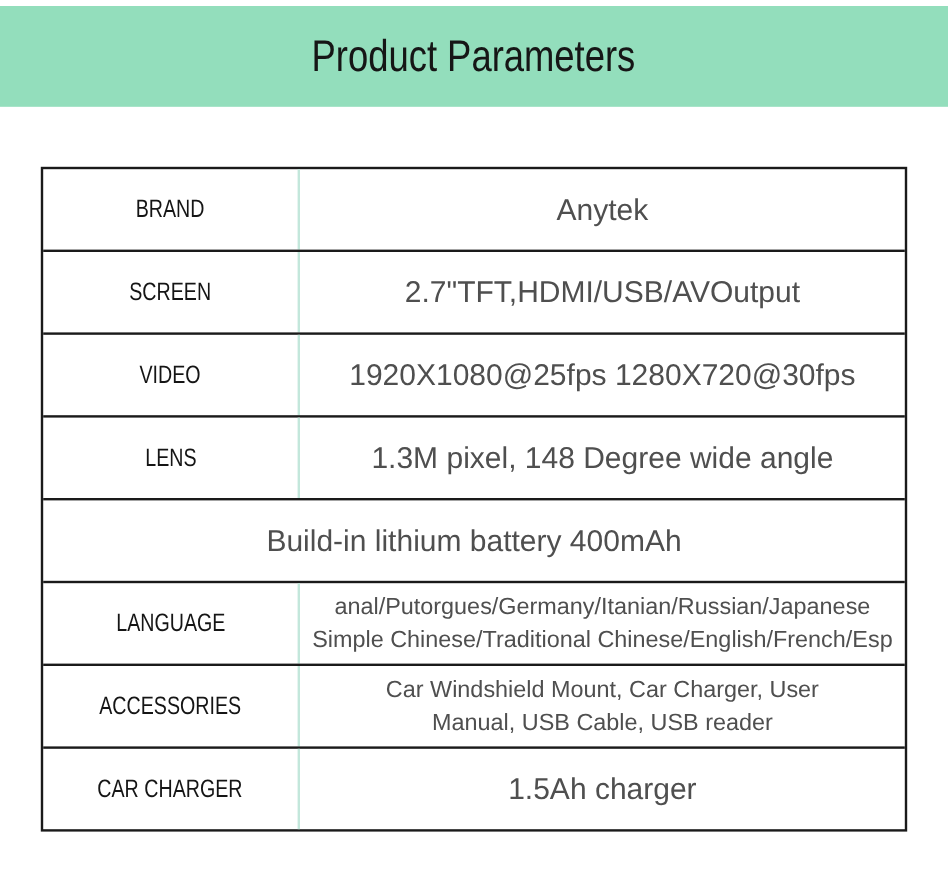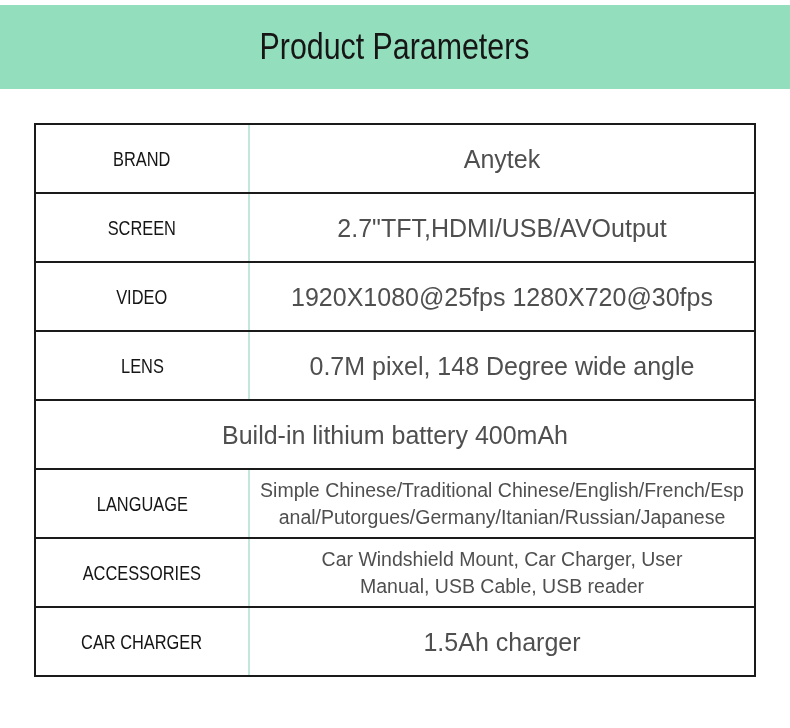--- a/index.html
+++ b/index.html
@@ -38,21 +38,21 @@
     font-weight: 400;
     color: var(--title-color);
     transform: scaleX(0.82);
     transform-origin: center;
     white-space: nowrap;
     letter-spacing: 0px;
   }
   .param-table {
     position: absolute;
     left: 34px;
-    top: 123px;
+    top: 139px;
     width: 722px;
     height: 554px;
     box-sizing: border-box;
     border: 2px solid var(--border);
     display: flex;
     flex-direction: column;
     background: #ffffff;
   }
   .param-row {
     flex: 1;
@@ -126,35 +126,35 @@
     <div class="label-cell">
       <span class="label-text">VIDEO</span>
     </div>
     <div class="value-cell">1920X1080@25fps 1280X720@30fps</div>
   </div>
 
   <div class="param-row">
     <div class="label-cell">
       <span class="label-text">LENS</span>
     </div>
-    <div class="value-cell">0.7M pixel, 148 Degree wide angle</div>
+    <div class="value-cell">1.3M pixel, 148 Degree wide angle</div>
   </div>
 
 
   <div class="param-row">
     <div class="value-cell">Build-in lithium battery 400mAh</div>
   </div>
 
   <div class="param-row">
     <div class="label-cell">
       <span class="label-text">LANGUAGE</span>
     </div>
     <div class="value-cell two-line">
+      <span class="value-line">anal/Putorgues/Germany/Itanian/Russian/Japanese</span>
       <span class="value-line">Simple Chinese/Traditional Chinese/English/French/Esp</span>
-      <span class="value-line">anal/Putorgues/Germany/Itanian/Russian/Japanese</span>
     </div>
   </div>
 
   <div class="param-row">
     <div class="label-cell">
       <span class="label-text">ACCESSORIES</span>
     </div>
     <div class="value-cell two-line">
       <span class="value-line">Car Windshield Mount, Car Charger, User</span>
       <span class="value-line">Manual, USB Cable, USB reader</span>

